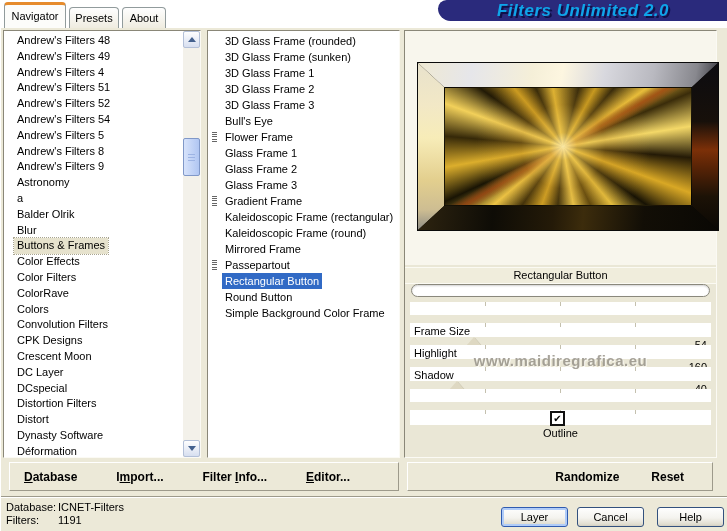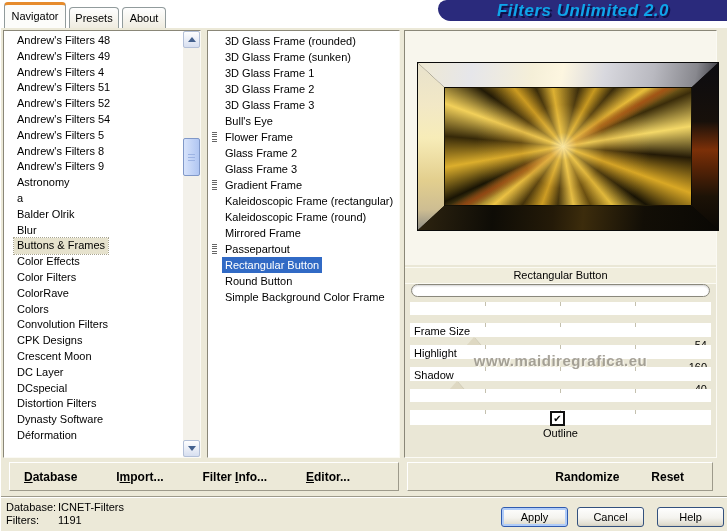--- a/index.html
+++ b/index.html
@@ -161,20 +161,21 @@
       <div class="lrow"><span class="lbl">Color Effects</span></div>
       <div class="lrow"><span class="lbl">Color Filters</span></div>
       <div class="lrow"><span class="lbl">ColorRave</span></div>
       <div class="lrow"><span class="lbl">Colors</span></div>
       <div class="lrow"><span class="lbl">Convolution Filters</span></div>
       <div class="lrow"><span class="lbl">CPK Designs</span></div>
       <div class="lrow"><span class="lbl">Crescent Moon</span></div>
       <div class="lrow"><span class="lbl">DC Layer</span></div>
       <div class="lrow"><span class="lbl">DCspecial</span></div>
       <div class="lrow"><span class="lbl">Distortion Filters</span></div>
+      <div class="lrow"><span class="lbl">Distort</span></div>
       <div class="lrow"><span class="lbl">Dynasty Software</span></div>
       <div class="lrow"><span class="lbl">Déformation</span></div>
     </div>
 
   <div class="xp-scrollbar">
     <div class="sb-btn up">
         <span class="arr up"></span>
       </div>
     <div class="sb-thumb">
         <span class="grip"></span>
@@ -185,20 +186,21 @@
   </div>
 
   <div class="listbox filt" id="filter-items">
       <div class="frow"><span class="lbl">3D Glass Frame (rounded)</span></div>
       <div class="frow"><span class="lbl">3D Glass Frame (sunken)</span></div>
       <div class="frow"><span class="lbl">3D Glass Frame 1</span></div>
       <div class="frow"><span class="lbl">3D Glass Frame 2</span></div>
       <div class="frow"><span class="lbl">3D Glass Frame 3</span></div>
       <div class="frow"><span class="lbl">Bull's Eye</span></div>
       <div class="frow"><span class="stack-icon"></span><span class="lbl">Flower Frame</span></div>
+      <div class="frow"><span class="lbl">Glass Frame 1</span></div>
       <div class="frow"><span class="lbl">Glass Frame 2</span></div>
       <div class="frow"><span class="lbl">Glass Frame 3</span></div>
       <div class="frow"><span class="stack-icon"></span><span class="lbl">Gradient Frame</span></div>
       <div class="frow"><span class="lbl">Kaleidoscopic Frame (rectangular)</span></div>
       <div class="frow"><span class="lbl">Kaleidoscopic Frame (round)</span></div>
       <div class="frow"><span class="lbl">Mirrored Frame</span></div>
       <div class="frow"><span class="stack-icon"></span><span class="lbl">Passepartout</span></div>
       <div class="frow"><span class="lbl sel-filter">Rectangular Button</span></div>
       <div class="frow"><span class="lbl">Round Button</span></div>
       <div class="frow"><span class="lbl">Simple Background Color Frame</span></div>
@@ -260,17 +262,17 @@
 
   <div class="statusline"></div>
 
   <div class="status">
     <span class="st-db-l">Database:</span>
     <span class="st-db-v">ICNET-Filters</span>
     <span class="st-f-l">Filters:</span>
     <span class="st-f-v">1191</span>
   </div>
 
-  <button class="xpbtn default">Apply</button>
+  <button class="xpbtn default">Layer</button>
   <button class="xpbtn cancel">Cancel</button>
   <button class="xpbtn help">Help</button>
 
 </div>
 
 </body></html>

